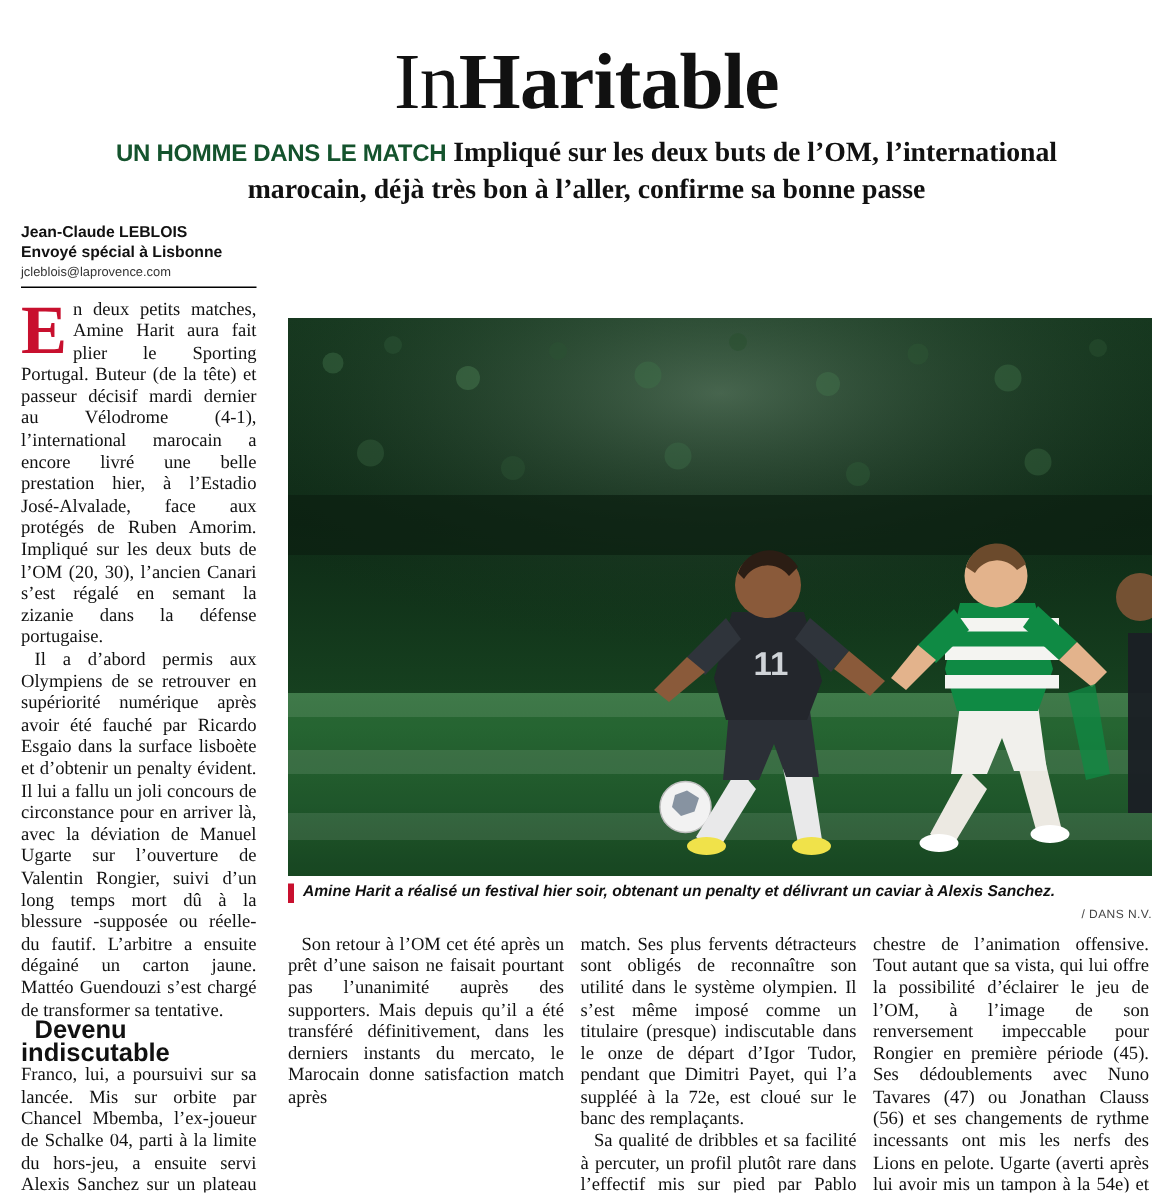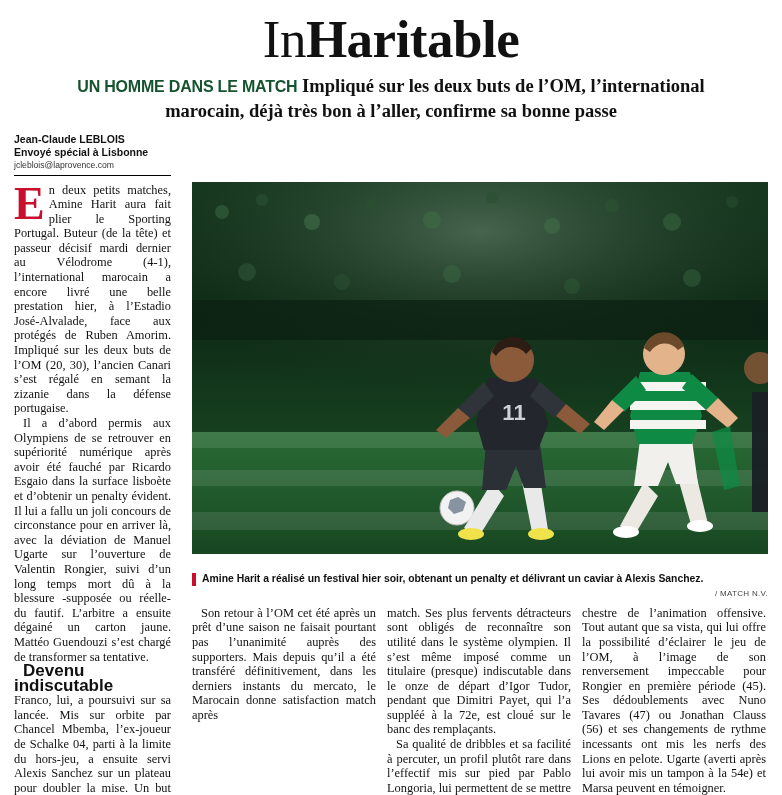--- a/index.html
+++ b/index.html
@@ -12,21 +12,21 @@
     width: 782px;
     height: 795px;
     font-family: "Liberation Serif", serif;
     color: #111;
     overflow: hidden;
   }
   .page {
     position: relative;
     width: 782px;
     height: 795px;
-    padding: 8px 14px 4px 14px;
+    padding: 24px 14px 4px 14px;
   }
 
   
   .headline {
     text-align: center;
     font-family: "Liberation Serif", serif;
     font-size: 53px;
     line-height: 58px;
     font-weight: bold;
     letter-spacing: -0.5px;
@@ -112,21 +112,22 @@
     width: 576px;
     height: 372px;
     overflow: hidden;
     background: #c4b5fd;
     margin-top: 13px;
   }
   .photo svg { display: block; }
   .caption-row {
     display: flex;
     align-items: flex-start;
-    margin-top: 19px;
+    margin-top: 5px;
+    font-style: italic;
   }
   .caption-bar {
     width: 4px;
     background: #c8102e;
     align-self: stretch;
     margin-right: 6px;
     min-height: 13px;
   }
   .caption {
     font-family: "Liberation Sans", sans-serif;
@@ -308,21 +309,21 @@
           </g>
 
           <rect x="0" y="0" width="576" height="372" fill="none"></rect>
         </svg>
       </div>
 
       <div class="caption-row">
         <div class="caption-bar"></div>
         <div class="caption">Amine Harit a réalisé un festival hier soir, obtenant un penalty et délivrant un caviar à Alexis Sanchez.</div>
       </div>
-      <div class="credit">/ MATCH N.V.</div>
+      <div class="credit">/ DANS N.V.</div>
 
       <div class="lower-cols">
         <div class="col">
           <p>Son retour à l’OM cet été après un prêt d’une saison ne faisait pourtant pas l’unanimité auprès des supporters. Mais depuis qu’il a été transféré définitivement, dans les derniers instants du mercato, le Marocain donne satisfaction match après</p>
         </div>
         <div class="col">
           <p class="first">match. Ses plus fervents détracteurs sont obligés de reconnaître son utilité dans le système olympien. Il s’est même imposé comme un titulaire (presque) indiscutable dans le onze de départ d’Igor Tudor, pendant que Dimitri Payet, qui l’a suppléé à la 72e, est cloué sur le banc des remplaçants.</p>
           <p>Sa qualité de dribbles et sa facilité à percuter, un profil plutôt rare dans l’effectif mis sur pied par Pablo Longoria, lui permettent de se mettre en évidence dans un rôle de chef d’or-</p>
         </div>
         <div class="col">

